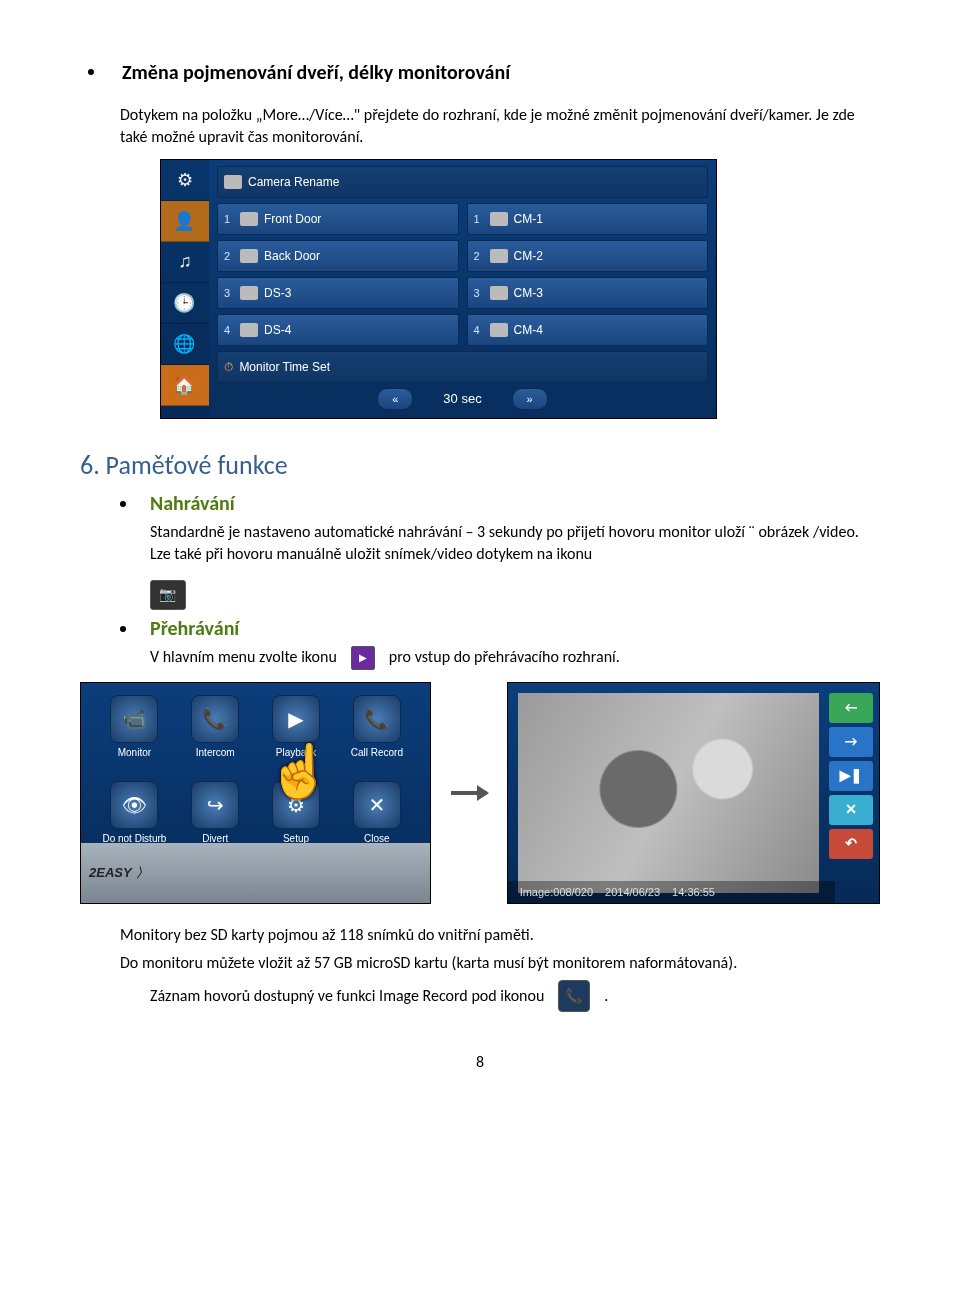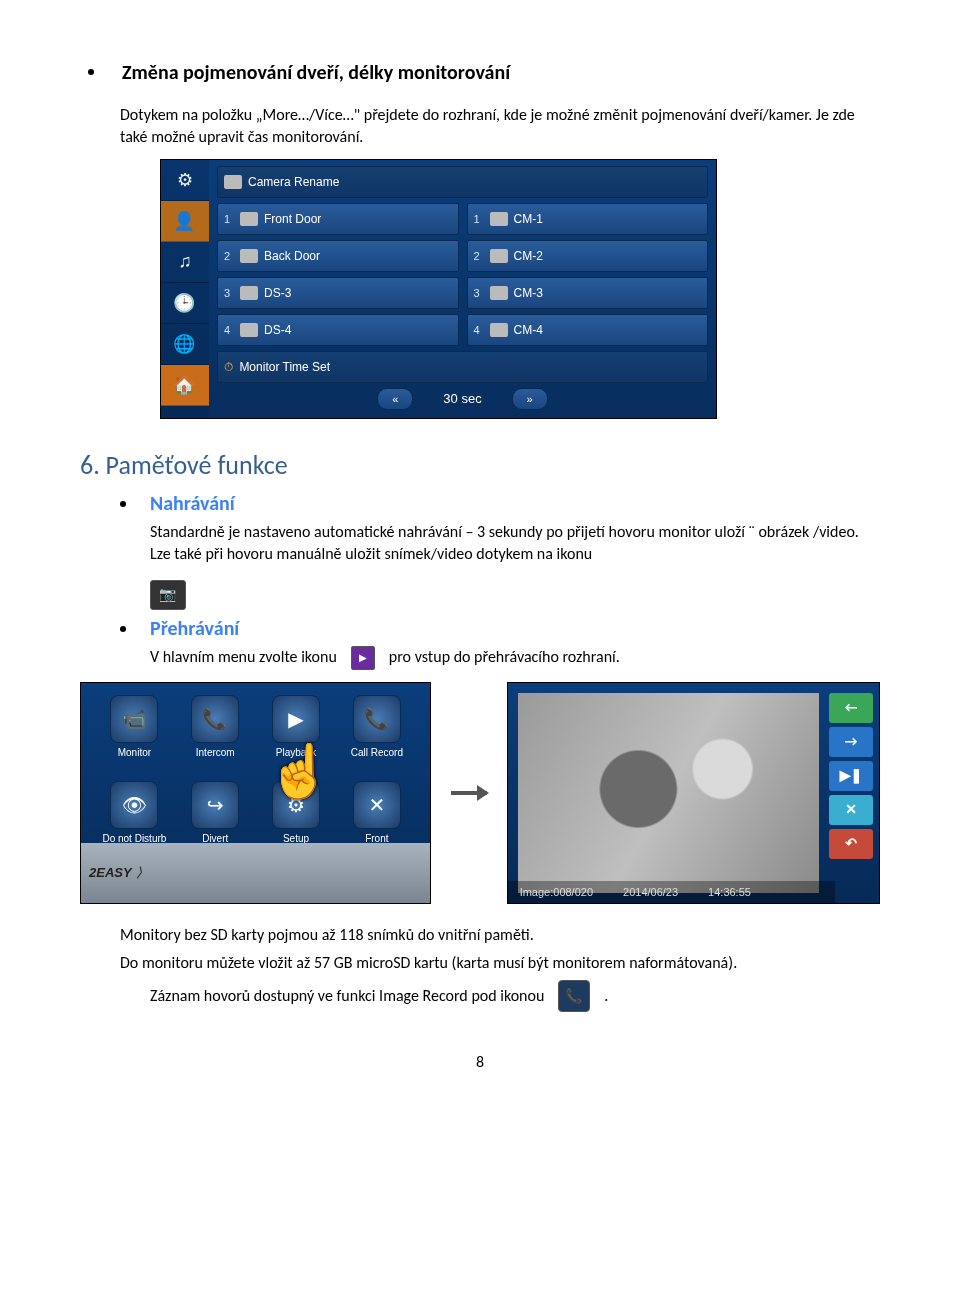--- a/index.html
+++ b/index.html
@@ -47,21 +47,21 @@
     height: 6px;
     background: #000;
     border-radius: 50%;
     margin-top: 10px;
     margin-right: 24px;
     flex-shrink: 0;
   }
   .sub-head {
     font-size: 20px;
     font-weight: bold;
-    color: #3b82f6;
+    color: #4d7c0f;
   }
   .body-text {
     margin: 6px 0 6px 40px;
     line-height: 1.4;
   }
   .body-text-indent {
     margin: 6px 0 6px 70px;
     line-height: 1.4;
   }
   .inline-row {
@@ -269,21 +269,21 @@
     display:flex;align-items:center;justify-content:center;
     color:#fff;font-size:14px;font-weight:bold;
   }
   .pb-btn.green{background:#3aa657;}
   .pb-btn.blue{background:#2a74c7;}
   .pb-btn.cyan{background:#3aaed1;}
   .pb-btn.red{background:#c54a3a;}
   .pb-footer{
     position:absolute;bottom:0;left:0;right:44px;height:22px;
     background:rgba(0,0,0,0.35);
-    display:flex;align-items:center;gap:30px;
+    display:flex;align-items:center;gap:12px;
     color:#ddd;font-size:11px;padding:0 12px;
     font-family:Arial,sans-serif;
   }
   .page-num {
     text-align:center;
     margin-top:40px;
     font-size:16px;
   }
 </style>
 </head>
@@ -422,21 +422,21 @@
         <div class="mm-item">
           <div class="mm-icon">↪</div>
           <div>Divert</div>
         </div>
         <div class="mm-item">
           <div class="mm-icon">⚙</div>
           <div>Setup</div>
         </div>
         <div class="mm-item">
           <div class="mm-icon">✕</div>
-          <div>Front</div>
+          <div>Close</div>
         </div>
       </div>
     <div class="hand-pointer">☝</div>
     <div class="mm-footer">
       <span>2EASY</span>
       <span style="margin-left:4px;">〉</span>
     </div>
   </div>
   <div class="arrow-between"></div>
   <div class="playback-screen">

